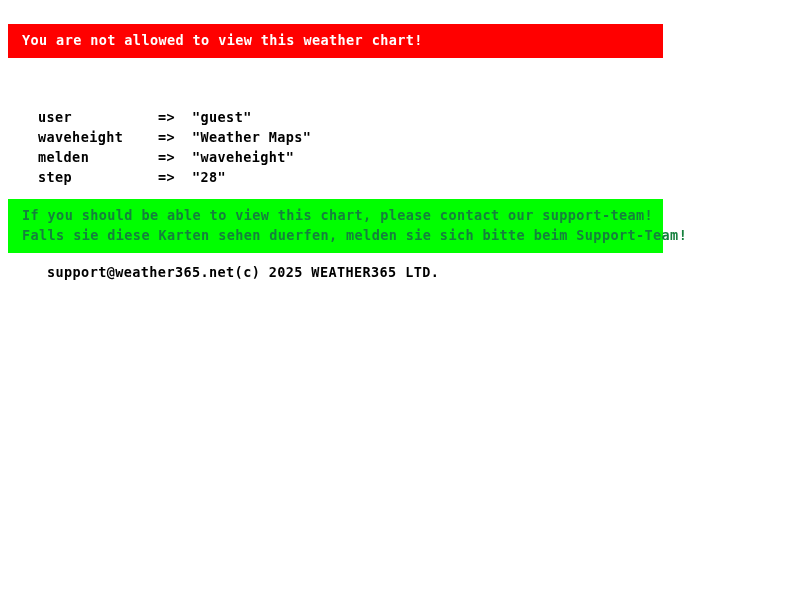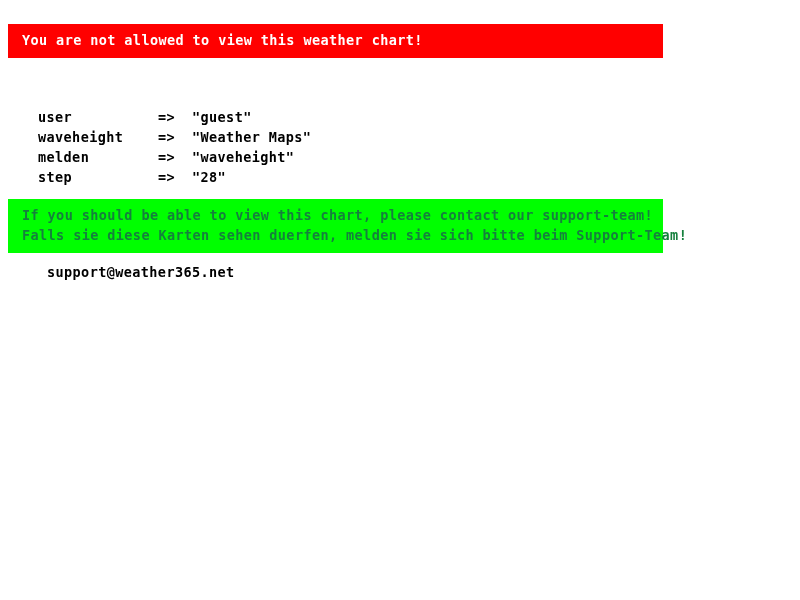--- a/index.html
+++ b/index.html
@@ -120,15 +120,16 @@
       </table>
   </div>
 
   <div class="banner banner-info">
     <div>If you should be able to view this chart, please contact our support-team!</div>
     <div>Falls sie diese Karten sehen duerfen, melden sie sich bitte beim Support-Team!</div>
   </div>
 
   <div class="footer">
     <span>support@weather365.net</span>
+    <span>(c) 2025 WEATHER365 LTD.</span>
   </div>
 
 </div>
 
 </body></html>

